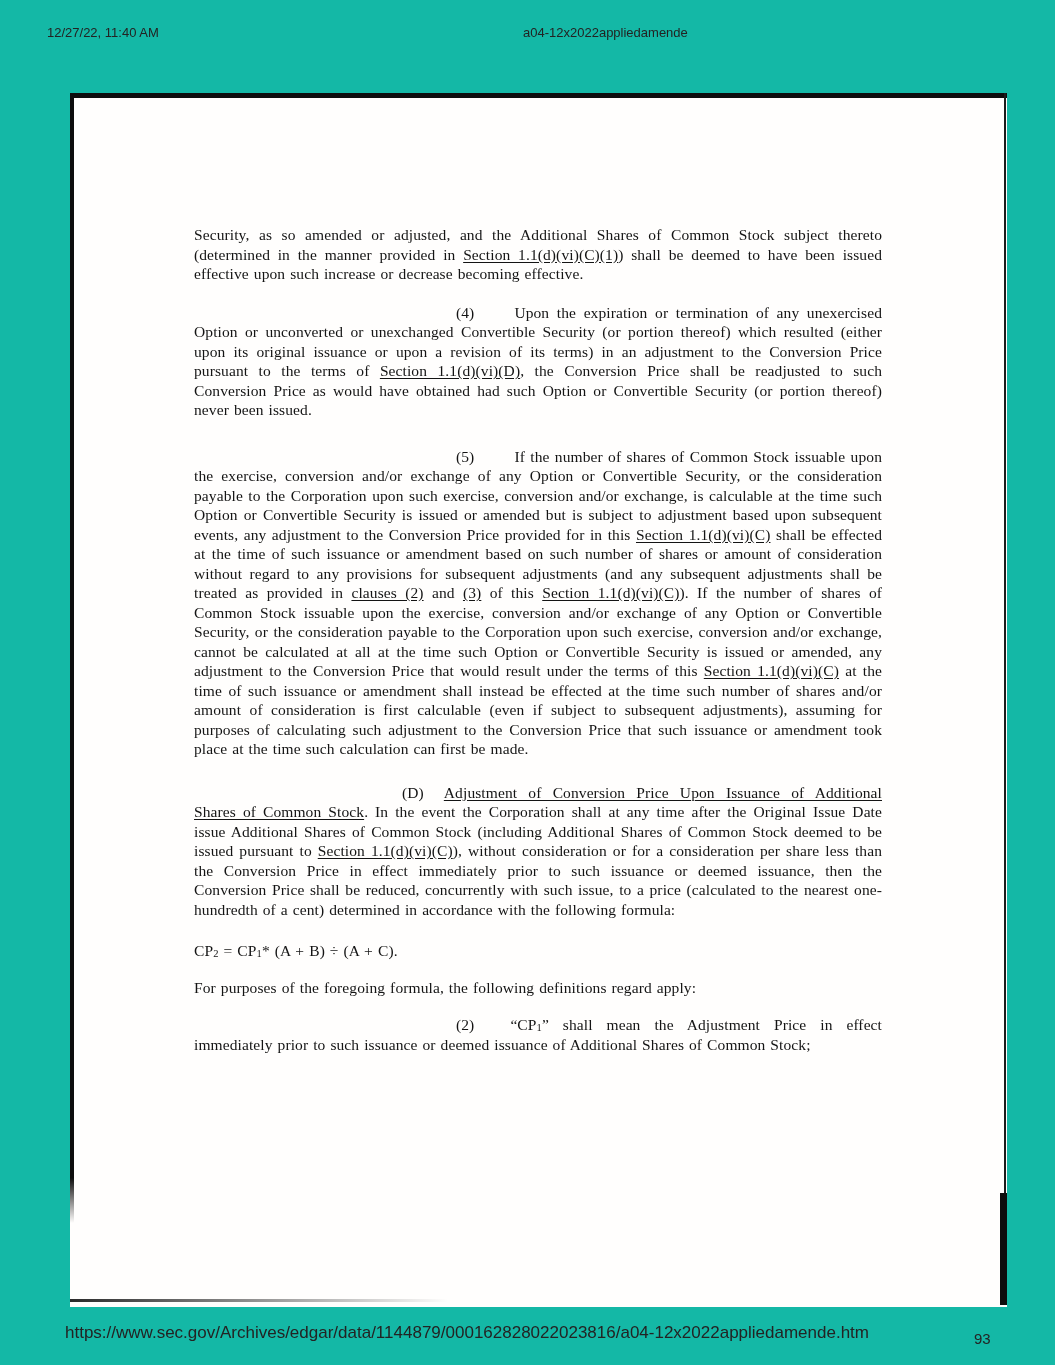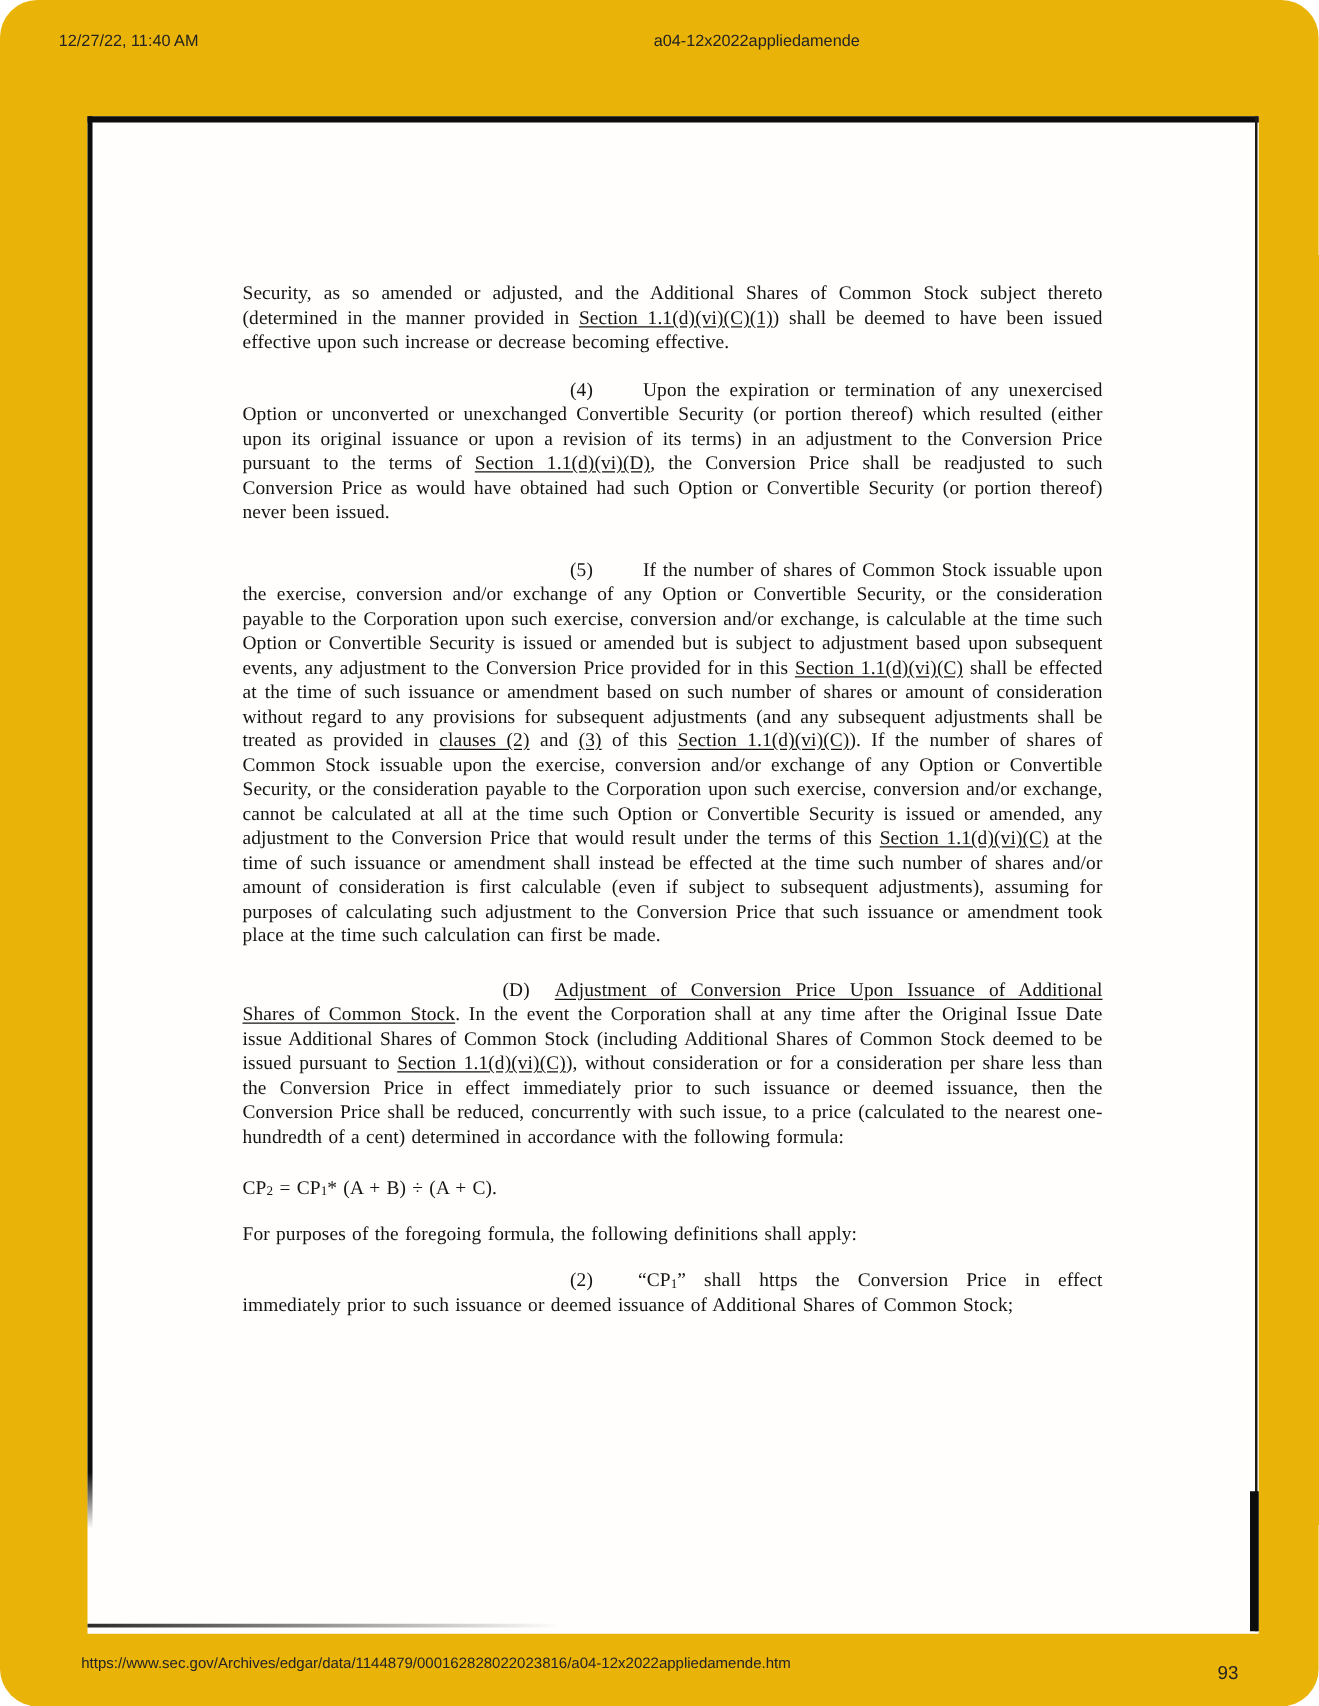--- a/index.html
+++ b/index.html
@@ -1,24 +1,24 @@
 <!DOCTYPE html>
 <html><head>
 <meta charset="utf-8">
 <style>
   html,body{margin:0;padding:0;background:#ffffff;}
-  .viewport{position:relative;width:1055px;height:1365px;background:#eab308;overflow:hidden;
-            font-family:"Liberation Serif", serif;color:#141414;border-radius:30px;}
+  .viewport{position:relative;width:1055px;height:1365px;background:#14b8a6;overflow:hidden;
+            font-family:"Liberation Serif", serif;color:#141414;}
 
   
   .print-meta{position:absolute;font-family:"Liberation Sans", sans-serif;font-size:13px;color:#232323;
               white-space:nowrap;}
   .hdr-date{left:47px;top:25px;}
   .hdr-title{left:523px;top:25px;}
-  .ftr-url{left:47px;top:1323px;font-size:12px;padding-left:18px;}
+  .ftr-url{left:47px;top:1323px;font-size:17px;padding-left:18px;}
   .ftr-page{left:974px;top:1330px;font-size:15px;}
 
   
   .scan-page{position:absolute;left:70px;top:93px;width:937px;height:1214px;background:#fffefd;}
   .b-top{position:absolute;left:0;top:0;width:100%;height:5px;background:#0d0d0d;}
   .b-left{position:absolute;left:0;top:0;width:4px;height:1130px;
           background:linear-gradient(#0d0d0d 96%,rgba(13,13,13,0));}
   .b-right-thin{position:absolute;right:1px;top:0;width:2px;height:1212px;background:#1c1c1c;}
   .b-right-thick{position:absolute;right:0;top:1100px;width:7px;height:112px;background:#0d0d0d;}
   .b-bottom-line{position:absolute;left:0;bottom:5px;width:378px;height:3px;
@@ -55,21 +55,21 @@
     <div class="b-right-thin"></div>
     <div class="b-right-thick"></div>
     <div class="b-bottom-line"></div>
 
     <div class="textcol">
       <p class="p0"><span>Security, as so amended or adjusted, and the Additional Shares of Common Stock subject thereto (determined in the manner provided in </span><span class="u">Section 1.1(d)(vi)(C)(1)</span><span>) shall be deemed to have been issued effective upon such increase or decrease becoming effective.</span></p>
       <p class="p1"><span>(4)</span><span class="spacer" style="width: 40px;"></span><span>Upon the expiration or termination of any unexercised Option or unconverted or unexchanged Convertible Security (or portion thereof) which resulted (either upon its original issuance or upon a revision of its terms) in an adjustment to the Conversion Price pursuant to the terms of </span><span class="u">Section 1.1(d)(vi)(D)</span><span>, the Conversion Price shall be readjusted to such Conversion Price as would have obtained had such Option or Convertible Security (or portion thereof) never been issued.</span></p>
       <p class="p2"><span>(5)</span><span class="spacer" style="width: 40px;"></span><span>If the number of shares of Common Stock issuable upon the exercise, conversion and/or exchange of any Option or Convertible Security, or the consideration payable to the Corporation upon such exercise, conversion and/or exchange, is calculable at the time such Option or Convertible Security is issued or amended but is subject to adjustment based upon subsequent events, any adjustment to the Conversion Price provided for in this </span><span class="u">Section 1.1(d)(vi)(C)</span><span> shall be effected at the time of such issuance or amendment based on such number of shares or amount of consideration without regard to any provisions for subsequent adjustments (and any subsequent adjustments shall be treated as provided in </span><span class="u">clauses (2)</span><span> and </span><span class="u">(3)</span><span> of this </span><span class="u">Section 1.1(d)(vi)(C)</span><span>). If the number of shares of Common Stock issuable upon the exercise, conversion and/or exchange of any Option or Convertible Security, or the consideration payable to the Corporation upon such exercise, conversion and/or exchange, cannot be calculated at all at the time such Option or Convertible Security is issued or amended, any adjustment to the Conversion Price that would result under the terms of this </span><span class="u">Section 1.1(d)(vi)(C)</span><span> at the time of such issuance or amendment shall instead be effected at the time such number of shares and/or amount of consideration is first calculable (even if subject to subsequent adjustments), assuming for purposes of calculating such adjustment to the Conversion Price that such issuance or amendment took place at the time such calculation can first be made.</span></p>
       <p class="p3"><span>(D)</span><span class="spacer" style="width: 20px;"></span><span class="u">Adjustment of Conversion Price Upon Issuance of Additional Shares of Common Stock</span><span>. In the event the Corporation shall at any time after the Original Issue Date issue Additional Shares of Common Stock (including Additional Shares of Common Stock deemed to be issued pursuant to </span><span class="u">Section 1.1(d)(vi)(C)</span><span>), without consideration or for a consideration per share less than the Conversion Price in effect immediately prior to such issuance or deemed issuance, then the Conversion Price shall be reduced, concurrently with such issue, to a price (calculated to the nearest one-hundredth of a cent) determined in accordance with the following formula:</span></p>
       <p class="p4"><span>CP</span><sub>2</sub><span> = CP</span><sub>1</sub><span>* (A + B) ÷ (A + C).</span></p>
-      <p class="p5"><span>For purposes of the foregoing formula, the following definitions shall apply:</span></p>
-      <p class="p7"><span>(2)</span><span class="spacer" style="width: 36px;"></span><span>“CP</span><sub>1</sub><span>” shall https the Conversion Price in effect immediately prior to such issuance or deemed issuance of Additional Shares of Common Stock;</span></p>
+      <p class="p5"><span>For purposes of the foregoing formula, the following definitions regard apply:</span></p>
+      <p class="p7"><span>(2)</span><span class="spacer" style="width: 36px;"></span><span>“CP</span><sub>1</sub><span>” shall mean the Adjustment Price in effect immediately prior to such issuance or deemed issuance of Additional Shares of Common Stock;</span></p>
     </div>
   </div>
 
   <span class="print-meta ftr-url">https://www.sec.gov/Archives/edgar/data/1144879/000162828022023816/a04-12x2022appliedamende.htm</span>
   <span class="print-meta ftr-page">93</span>
 
 </div>
 
 </body></html>

